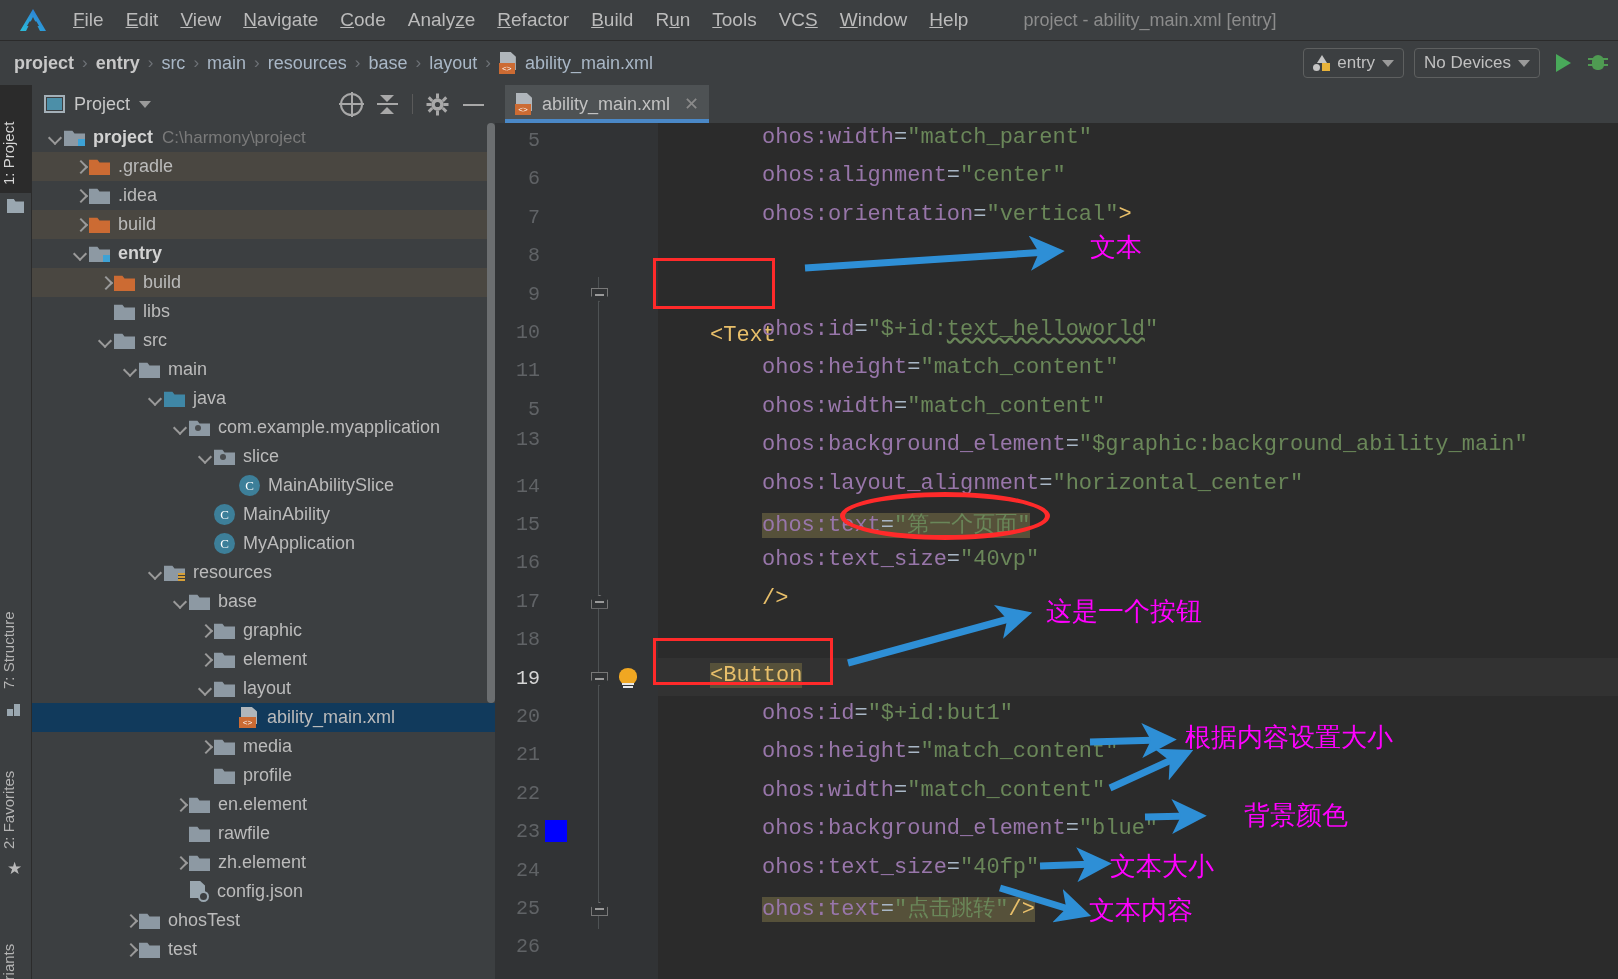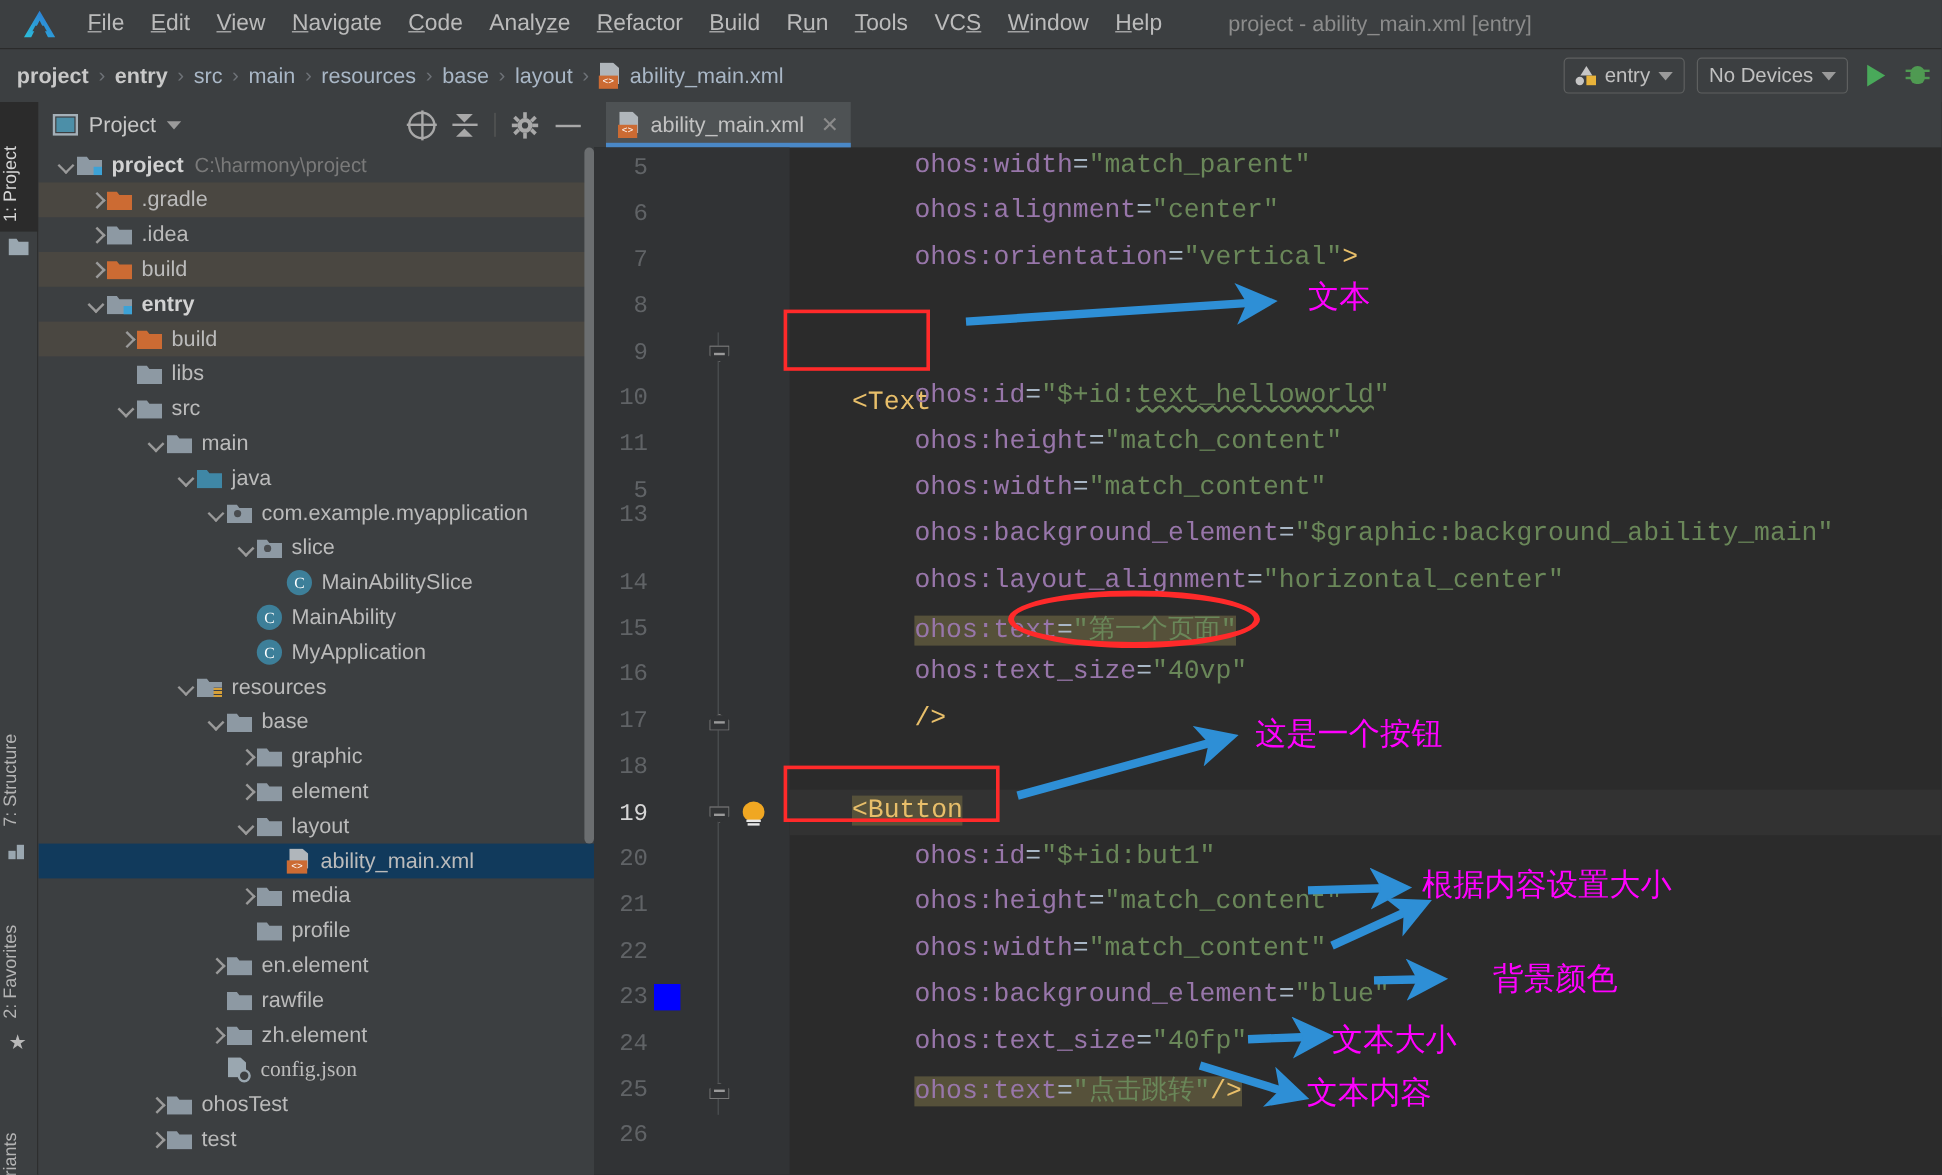--- a/index.html
+++ b/index.html
@@ -496,21 +496,21 @@
         <div class="row" style="padding-left: 139px;">
           <span class="arrow"></span>
           <span class="fico plain"></span>
           <span class="lbl">rawfile</span>
         </div>
         <div class="row" style="padding-left: 139px;">
           <span class="arrow r"></span>
           <span class="fico plain"></span>
           <span class="lbl">zh.element</span>
         </div>
-        <div class="row" style="padding-left: 139px; font-family: Liberation Serif, serif;">
+        <div class="row" style="padding-left: 139px;">
           <span class="arrow"></span>
           <span class="jsonf">
             <span class="pg"></span>
             <span class="br"></span>
           </span>
           <span class="lbl">config.json</span>
         </div>
         <div class="row" style="padding-left: 89px;">
           <span class="arrow r"></span>
           <span class="fico plain"></span>
@@ -544,21 +544,21 @@
       <div class="gutter" id="gutter">
           <div class="foldline" style="top: 153.6px; height: 652.8px;"></div>
           <div class="lnum" style="top: 6px;">5</div>
           <div class="lnum" style="top: 44.4px;">6</div>
           <div class="lnum" style="top: 82.8px;">7</div>
           <div class="lnum" style="top: 121.2px;">8</div>
           <div class="lnum" style="top: 159.6px;">9</div>
           <div class="lnum" style="top: 198px;">10</div>
           <div class="lnum" style="top: 236.4px;">11</div>
           <div class="lnum" style="top: 274.8px;">5</div>
-          <div class="lnum" style="top: 295px; text-align: right;">13</div>
+          <div class="lnum" style="top: 305px; text-align: right;">13</div>
           <div class="lnum" style="top: 351.6px; text-align: right;">14</div>
           <div class="lnum" style="top: 390px;">15</div>
           <div class="lnum" style="top: 428.4px;">16</div>
           <div class="lnum" style="top: 466.8px;">17</div>
           <div class="lnum" style="top: 505.2px;">18</div>
           <div class="lnum cur" style="top: 543.6px;">19</div>
           <div class="lnum" style="top: 582px;">20</div>
           <div class="lnum" style="top: 620.4px;">21</div>
           <div class="lnum" style="top: 658.8px;">22</div>
           <div class="lnum" style="top: 697.2px;">23</div>

